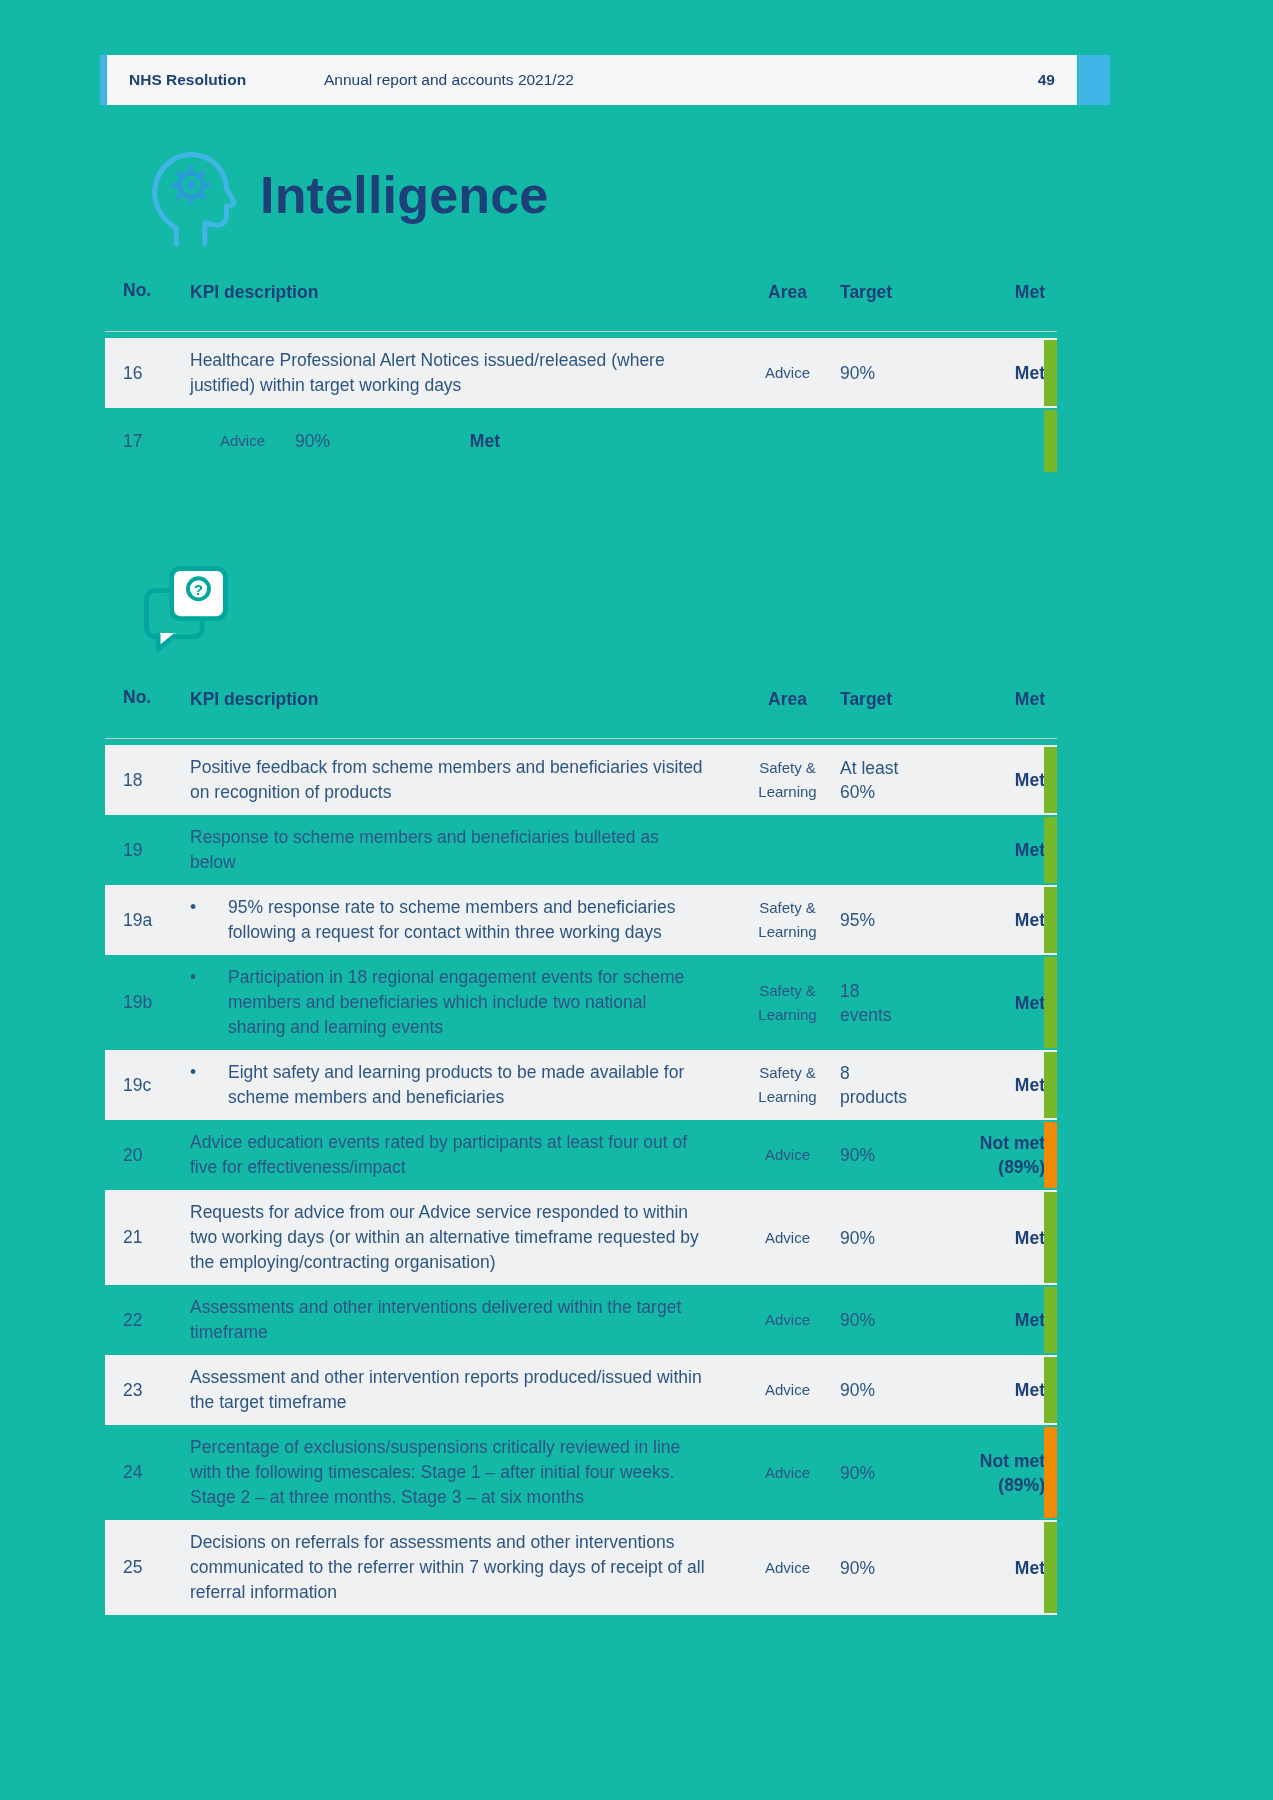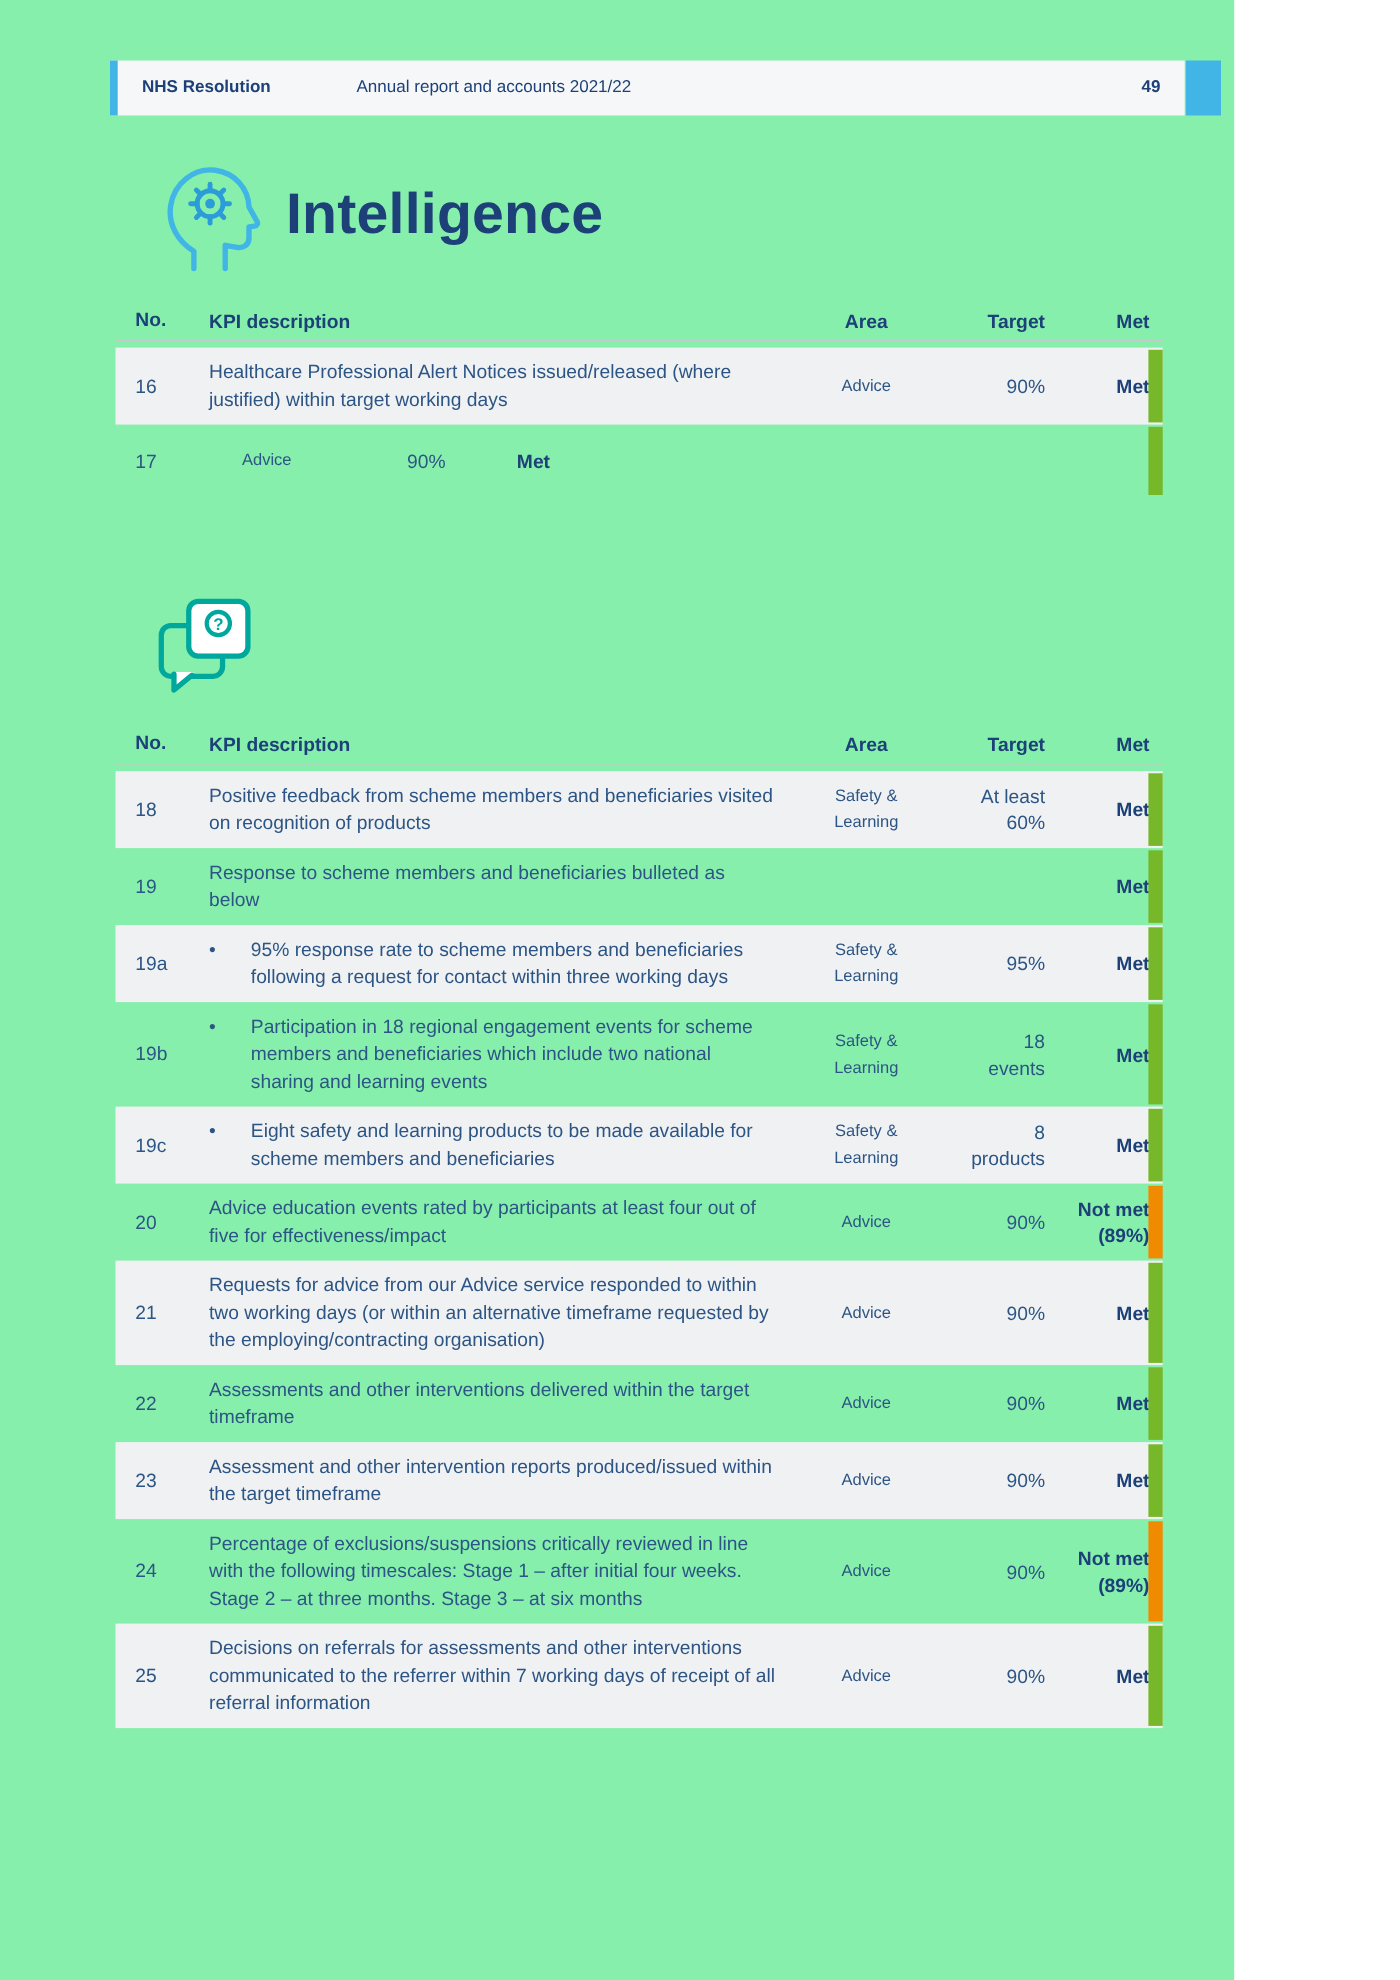--- a/index.html
+++ b/index.html
@@ -4,21 +4,21 @@
 <style>
   * { margin: 0; padding: 0; box-sizing: border-box; }
   html, body { background: #ffffff; }
   body {
     width: 1273px; height: 1800px;
     font-family: "Liberation Sans", sans-serif;
     color: #2c5585;
     position: relative;
     overflow: hidden;
   }
-  .page { position: relative; width: 1122px; height: 1800px; background: #86efac; }
+  .page { position: relative; width: 1273px; height: 1800px; background: #14b8a6; }
 
   
   .header {
     position: absolute; left: 100px; top: 55px;
     width: 977px; height: 50px;
     background: #f6f7f8;
     display: flex; align-items: center;
   }
   .accent { width: 7px; height: 100%; background: #41b6e6; flex: 0 0 auto; }
   .brand { font-weight: bold; color: #1c4077; font-size: 15.5px; margin-left: 22px; width: 195px; flex: 0 0 auto; }
@@ -33,37 +33,37 @@
   .section-icon { flex: 0 0 auto; line-height: 0; }
   .section-title { font-size: 52px; font-weight: bold; color: #1c4077; margin-left: 18px; letter-spacing: 0.2px; }
 
   .kpi-section + .kpi-section { margin-top: 85px; }
 
   
   .table { margin-top: 30px; width: 952px; }
   .thead {
     display: flex;
     border-bottom: 1px solid #c6c8ca;
-    padding-bottom: 4px;
+    padding-bottom: 26px;
     margin-bottom: 6px;
   }
   .thead .cell { font-weight: bold; color: #1c4077; font-size: 17.5px; }
 
   .row {
     display: flex; align-items: center;
     position: relative;
     min-height: 66px;
   }
   .row.alt { background: #f0f1f2; }
 
   .col-no   { width: 85px;  padding-left: 18px; flex: 0 0 auto; font-size: 17.5px; }
   .col-desc { width: 545px; flex: 0 0 auto; padding: 10px 28px 10px 0;
               font-size: 17.5px; line-height: 25px; display: flex; }
   .col-area   { width: 105px; flex: 0 0 auto; text-align: center; white-space: pre-line; font-size: 15px; line-height: 24px; }
-  .col-target { width: 110px; flex: 0 0 auto; text-align: right; white-space: pre-line; font-size: 17.5px; line-height: 24px; }
+  .col-target { width: 110px; flex: 0 0 auto; text-align: left; white-space: pre-line; font-size: 17.5px; line-height: 24px; }
   .col-met    { width: 95px;  flex: 0 0 auto; text-align: right; white-space: pre-line;
                 font-weight: bold; color: #1c4077; font-size: 17.5px; line-height: 24px; }
 
   .thead .col-desc { display: block; padding: 0 0 0 0; }
   .thead .col-no { padding-left: 18px; }
 
   .bullet { width: 38px; flex: 0 0 auto; color: #2c5585; }
   .desc-text { flex: 1 1 auto; }
 
   .status-bar {

